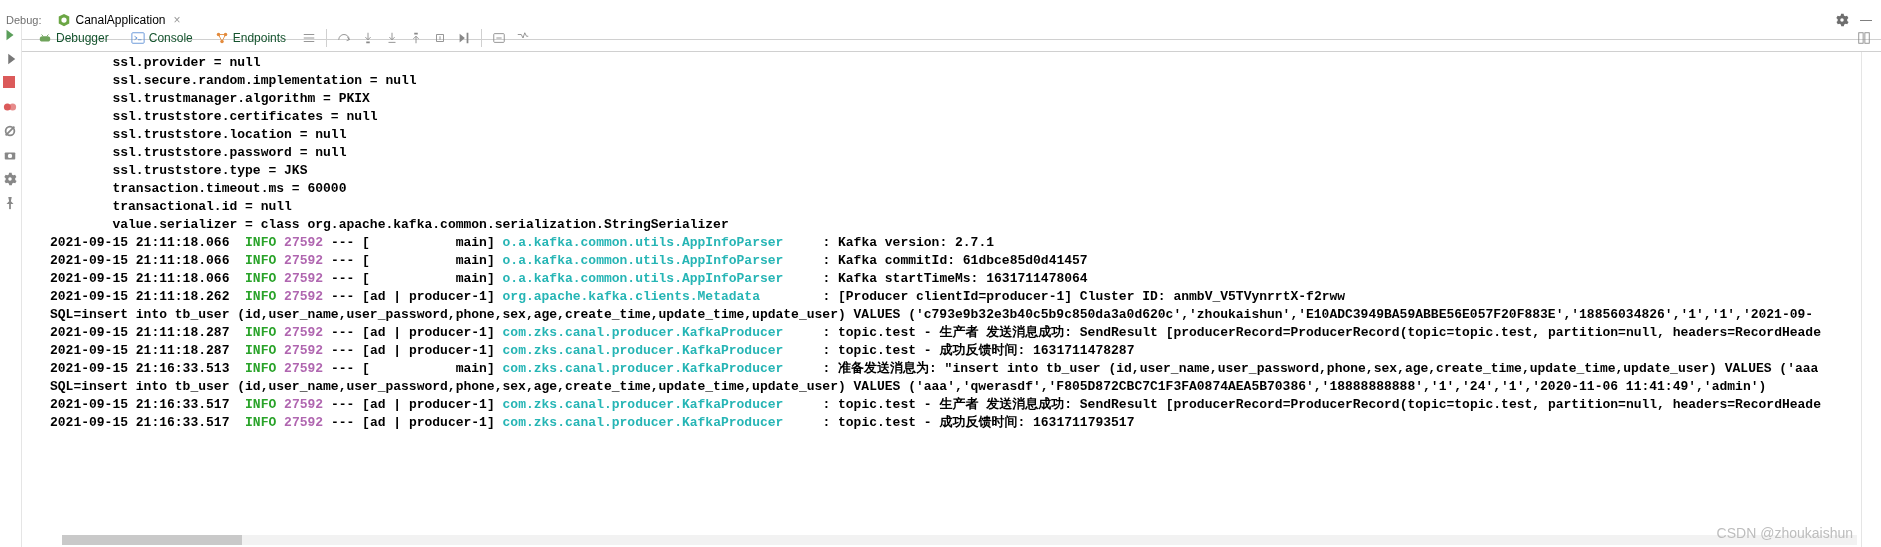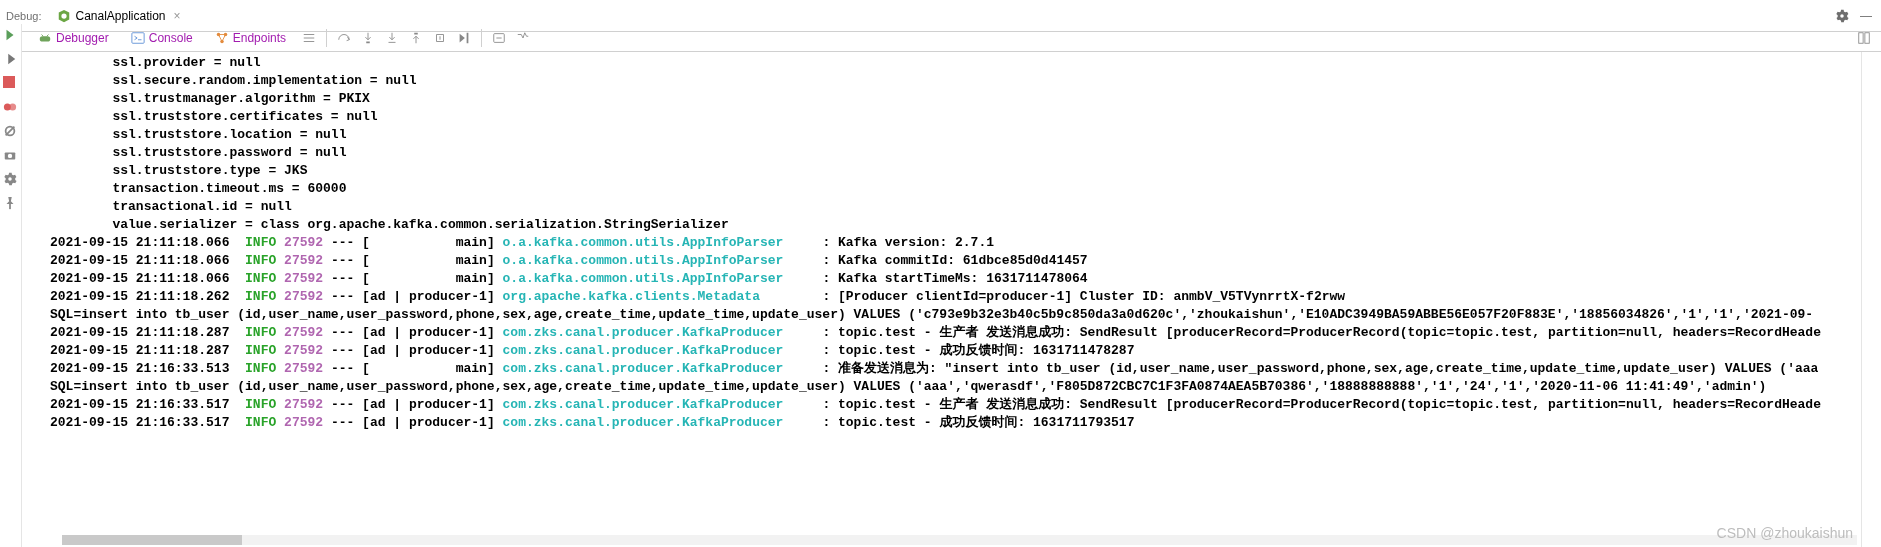--- a/index.html
+++ b/index.html
@@ -1,28 +1,28 @@
 <!DOCTYPE html>
 <html><head>
 <meta charset="utf-8">
 <style>
 * { margin:0; padding:0; box-sizing:border-box; }
 body { font-family:"Segoe UI",Arial,sans-serif; font-size:12px; background:#fff; color:#000; overflow:hidden; width:1881px; height:547px; position:relative; }
-.top-bar { height:32px; border-bottom:1px solid #d0d0d0; display:flex; align-items:center; padding:0 6px; }
+.top-bar { height:40px; border-bottom:1px solid #d0d0d0; display:flex; align-items:center; padding:0 6px; }
 .top-label { color:#707070; font-size:11px; margin-right:8px; }
 .tab { display:flex; align-items:center; gap:4px; padding:2px 8px; background:#fff; font-size:12px; }
 .tab-icon { width:14px; height:14px; fill:#6ba644; }
 .top-right { margin-left:auto; display:flex; gap:6px; }
 .icon-btn { width:18px; height:18px; display:flex; align-items:center; justify-content:center; cursor:pointer; color:#6e6e6e; }
 .left-rail { position:absolute; left:0; top:24px; width:22px; bottom:0; border-right:1px solid #e5e5e5; background:#fff; display:flex; flex-direction:column; align-items:center; padding-top:4px; gap:8px; }
 .left-rail .ic { width:16px; height:16px; color:#787878; cursor:pointer; }
 .left-rail .ic.red { color:#db5a5a; }
 .main { position:absolute; left:22px; top:24px; right:0; bottom:0; display:flex; flex-direction:column; }
 .toolbar { height:28px; border-bottom:1px solid #d0d0d0; display:flex; align-items:center; padding:0 6px; gap:2px; }
-.tb-tab { display:flex; align-items:center; gap:4px; padding:0 10px; height:100%; font-size:12px; color:#a21caf; cursor:pointer; }
+.tb-tab { display:flex; align-items:center; gap:4px; padding:0 10px; height:100%; font-size:12px; color:#14532d; cursor:pointer; }
 .tb-tab.sel { }
 .tb-ic { width:14px; height:14px; }
 .sep { width:1px; height:18px; background:#d0d0d0; margin:0 4px; }
 .tbtn { width:22px; height:22px; display:flex; align-items:center; justify-content:center; color:#8a8a8a; cursor:pointer; }
 .console-wrap { flex:1; overflow:auto; position:relative; }
 .console { font-family:"Consolas","Courier New",monospace; font-size:13px; line-height:18px; white-space:pre; padding:2px 0 20px 28px;font-weight:bold; }
 .ln { white-space:pre; }
 .lvl-info { color:#29a329; }
 .pid { color:#b066b0; }
 .logger { color:#26b5b5; }

